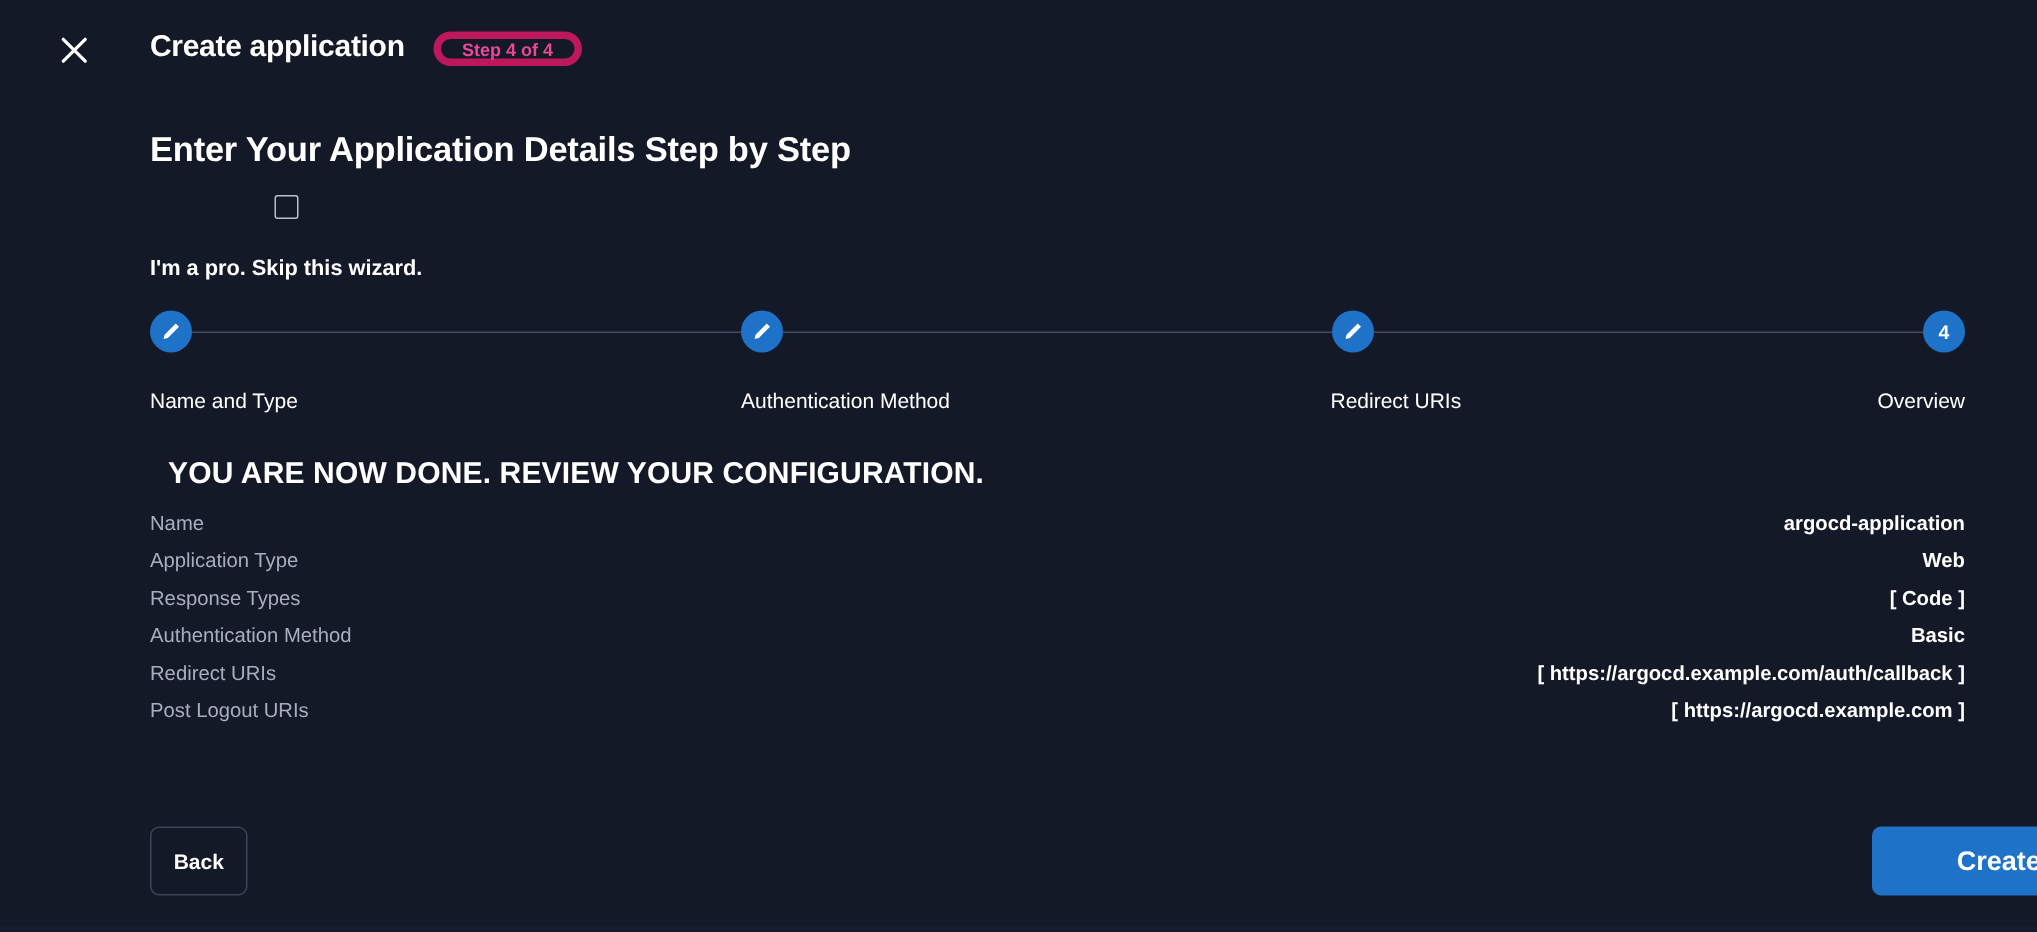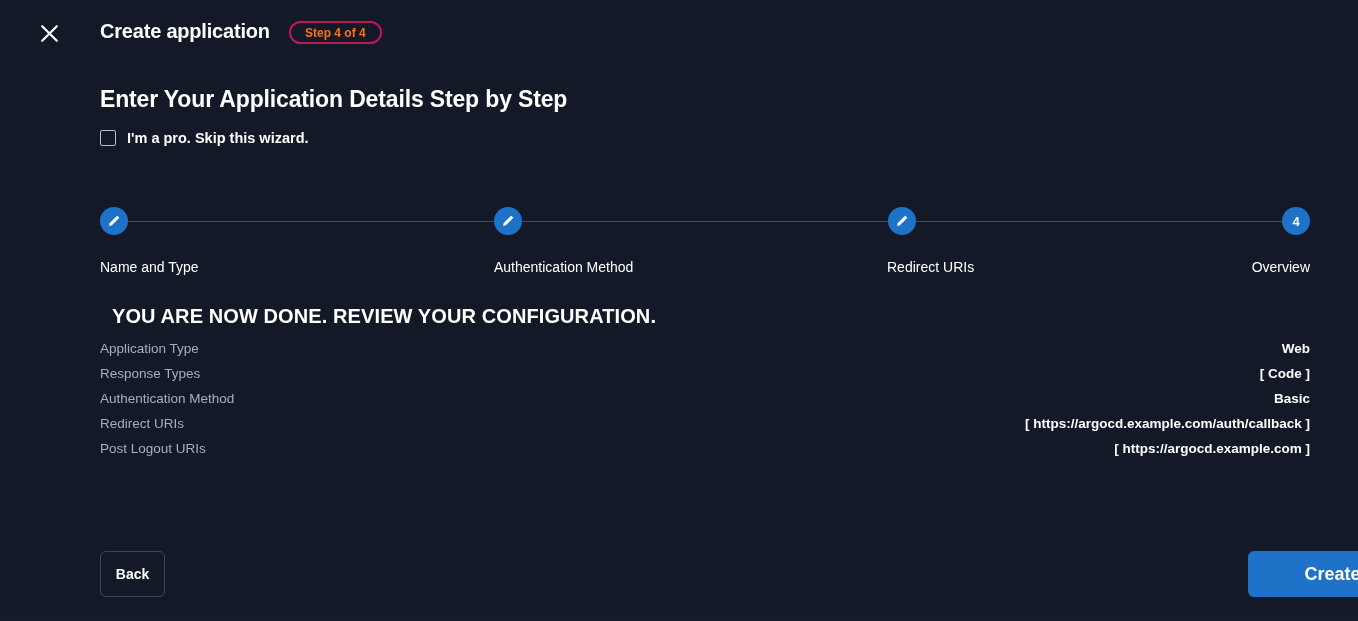--- a/index.html
+++ b/index.html
@@ -62,25 +62,25 @@
 
   .step-badge {
     position: absolute;
     left: 289px;
     top: 21px;
     height: 23px;
     padding: 0 14px;
     display: inline-flex;
     align-items: center;
     justify-content: center;
-    border: 2px solid #be185d;
+    border: 5px solid #be185d;
     border-radius: 12px;
     font-size: 12px;
     font-weight: bold;
-    color: #f97316;
+    color: #ec4899;
     white-space: nowrap;
     background: transparent;
   }
 
   
   .content {
     position: absolute;
     left: 100px;
     top: 0;
     width: 1210px;
@@ -96,22 +96,23 @@
     color: #ffffff;
     white-space: nowrap;
   }
 
   .skip-row {
     position: absolute;
     left: 0;
     top: 130px;
     display: flex;
     align-items: center;
-    gap: 11px;
-    cursor: pointer;
+    gap: 25px;
+    cursor: pointer;
+    flex-direction: column;
   }
 
   .checkbox {
     width: 16px;
     height: 16px;
     border: 1.6px solid #b9bfcc;
     border-radius: 2px;
     background: transparent;
     flex: none;
   }
@@ -337,20 +338,24 @@
         <div class="step-label sl1">Authentication Method</div>
         <div class="step-label sl2">Redirect URIs</div>
         <div class="step-label sl3">Overview</div>
       </div>
     </div>
 
     <div class="review-heading">YOU ARE NOW DONE. REVIEW YOUR CONFIGURATION.</div>
 
     <div class="summary">
       <div class="summary-row">
+        <span class="summary-key">Name</span>
+        <span class="summary-val">argocd-application</span>
+      </div>
+      <div class="summary-row">
         <span class="summary-key">Application Type</span>
         <span class="summary-val">Web</span>
       </div>
       <div class="summary-row">
         <span class="summary-key">Response Types</span>
         <span class="summary-val">[ Code ]</span>
       </div>
       <div class="summary-row">
         <span class="summary-key">Authentication Method</span>
         <span class="summary-val">Basic</span>

